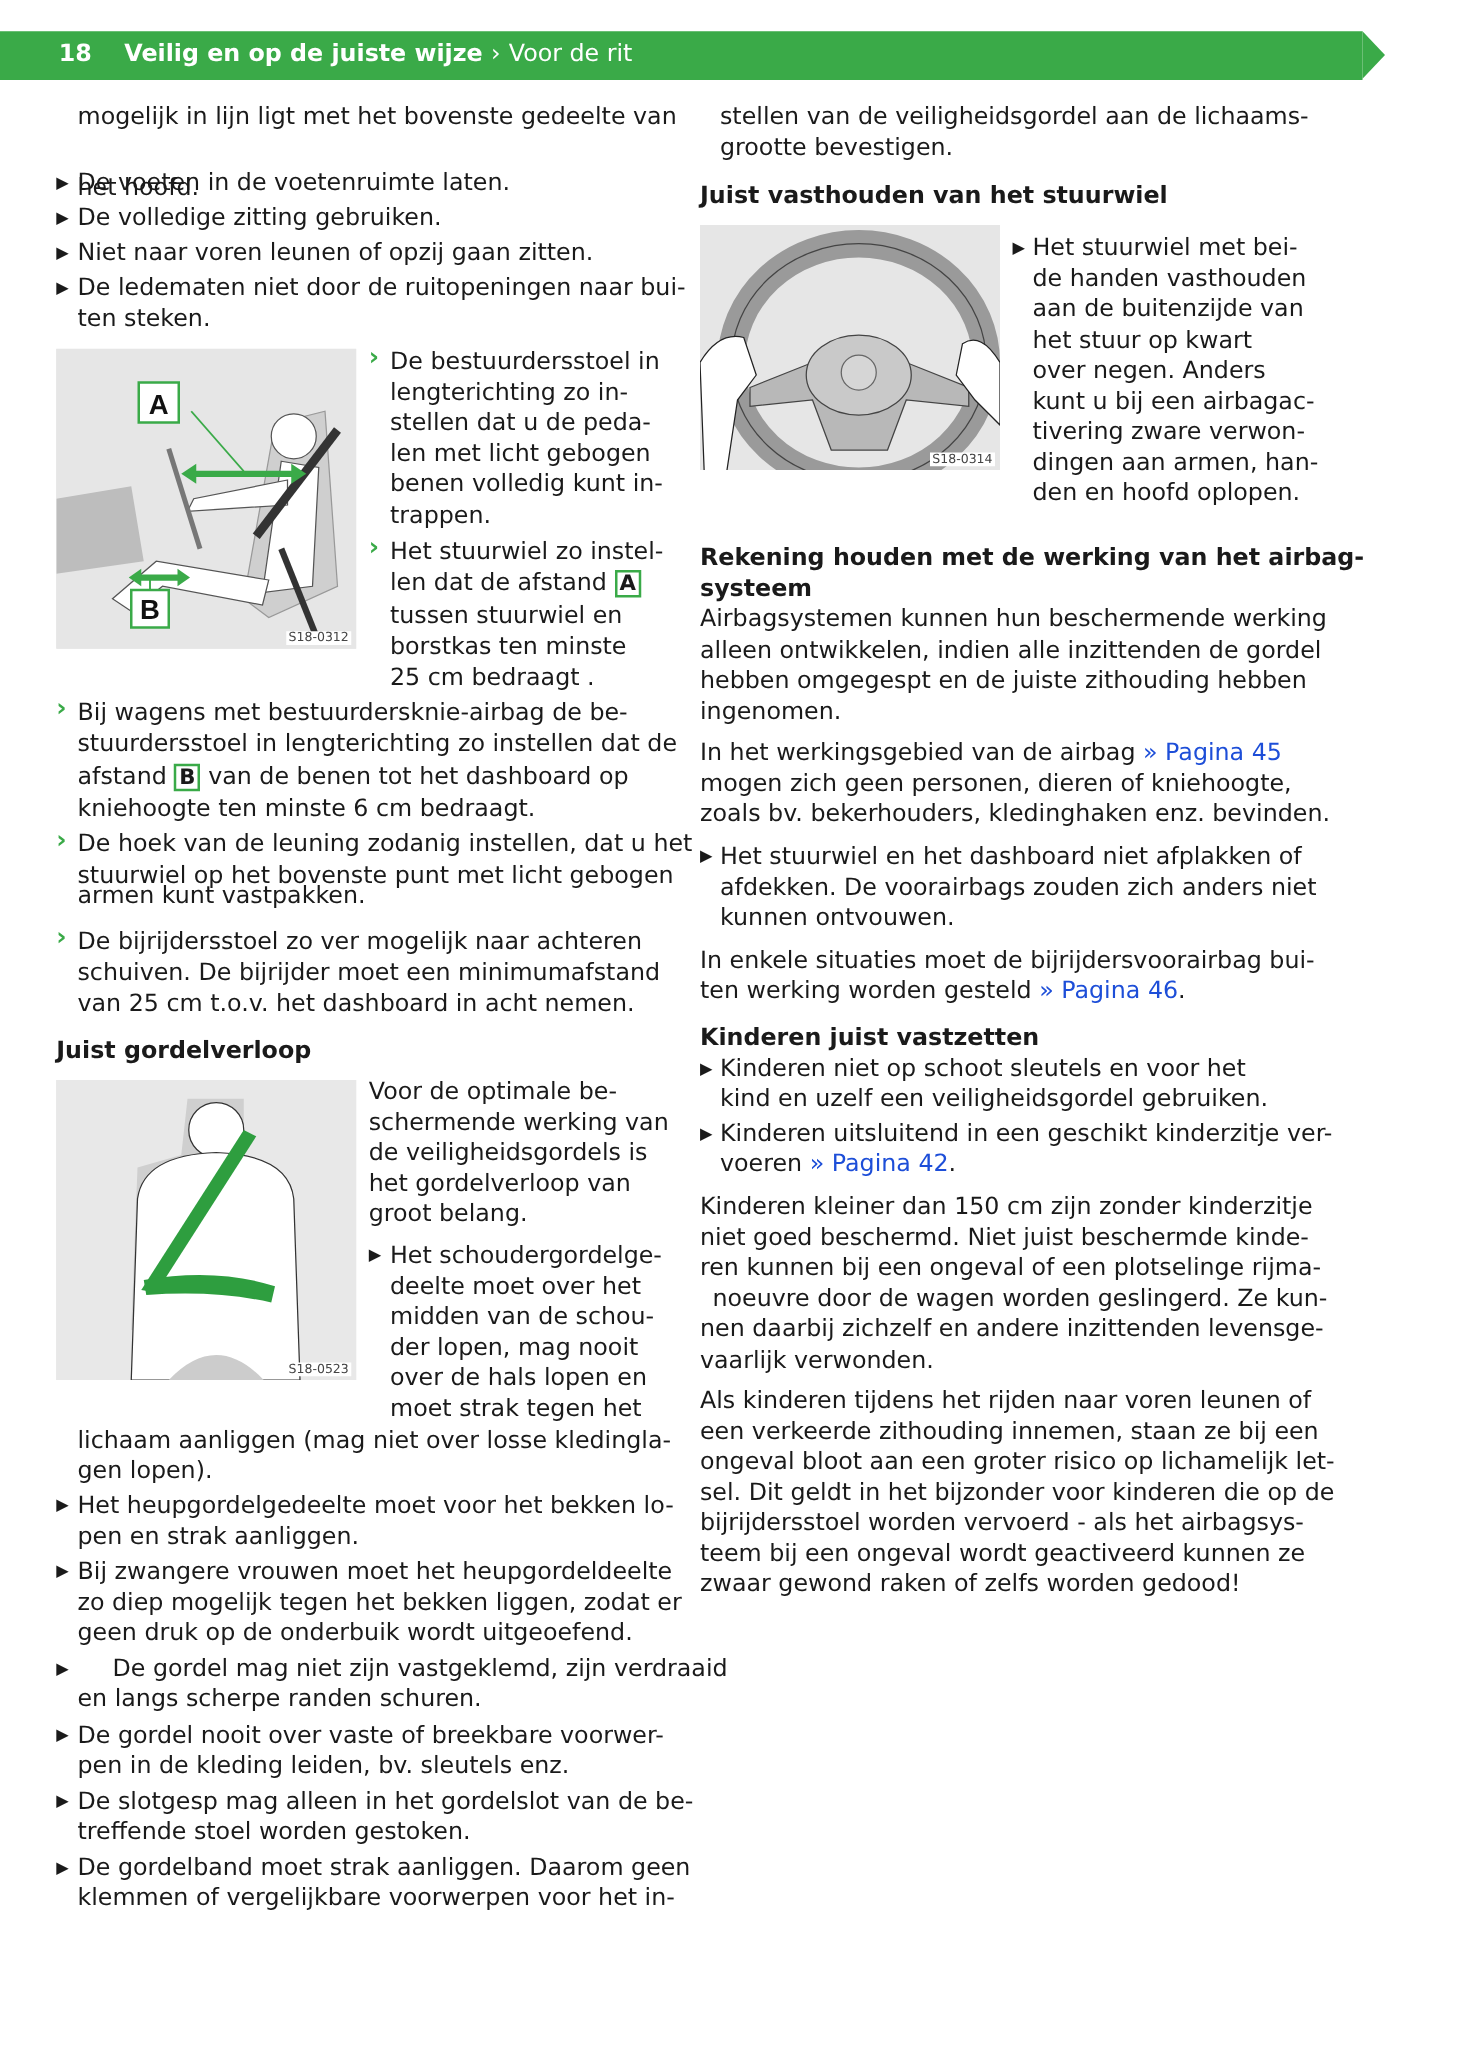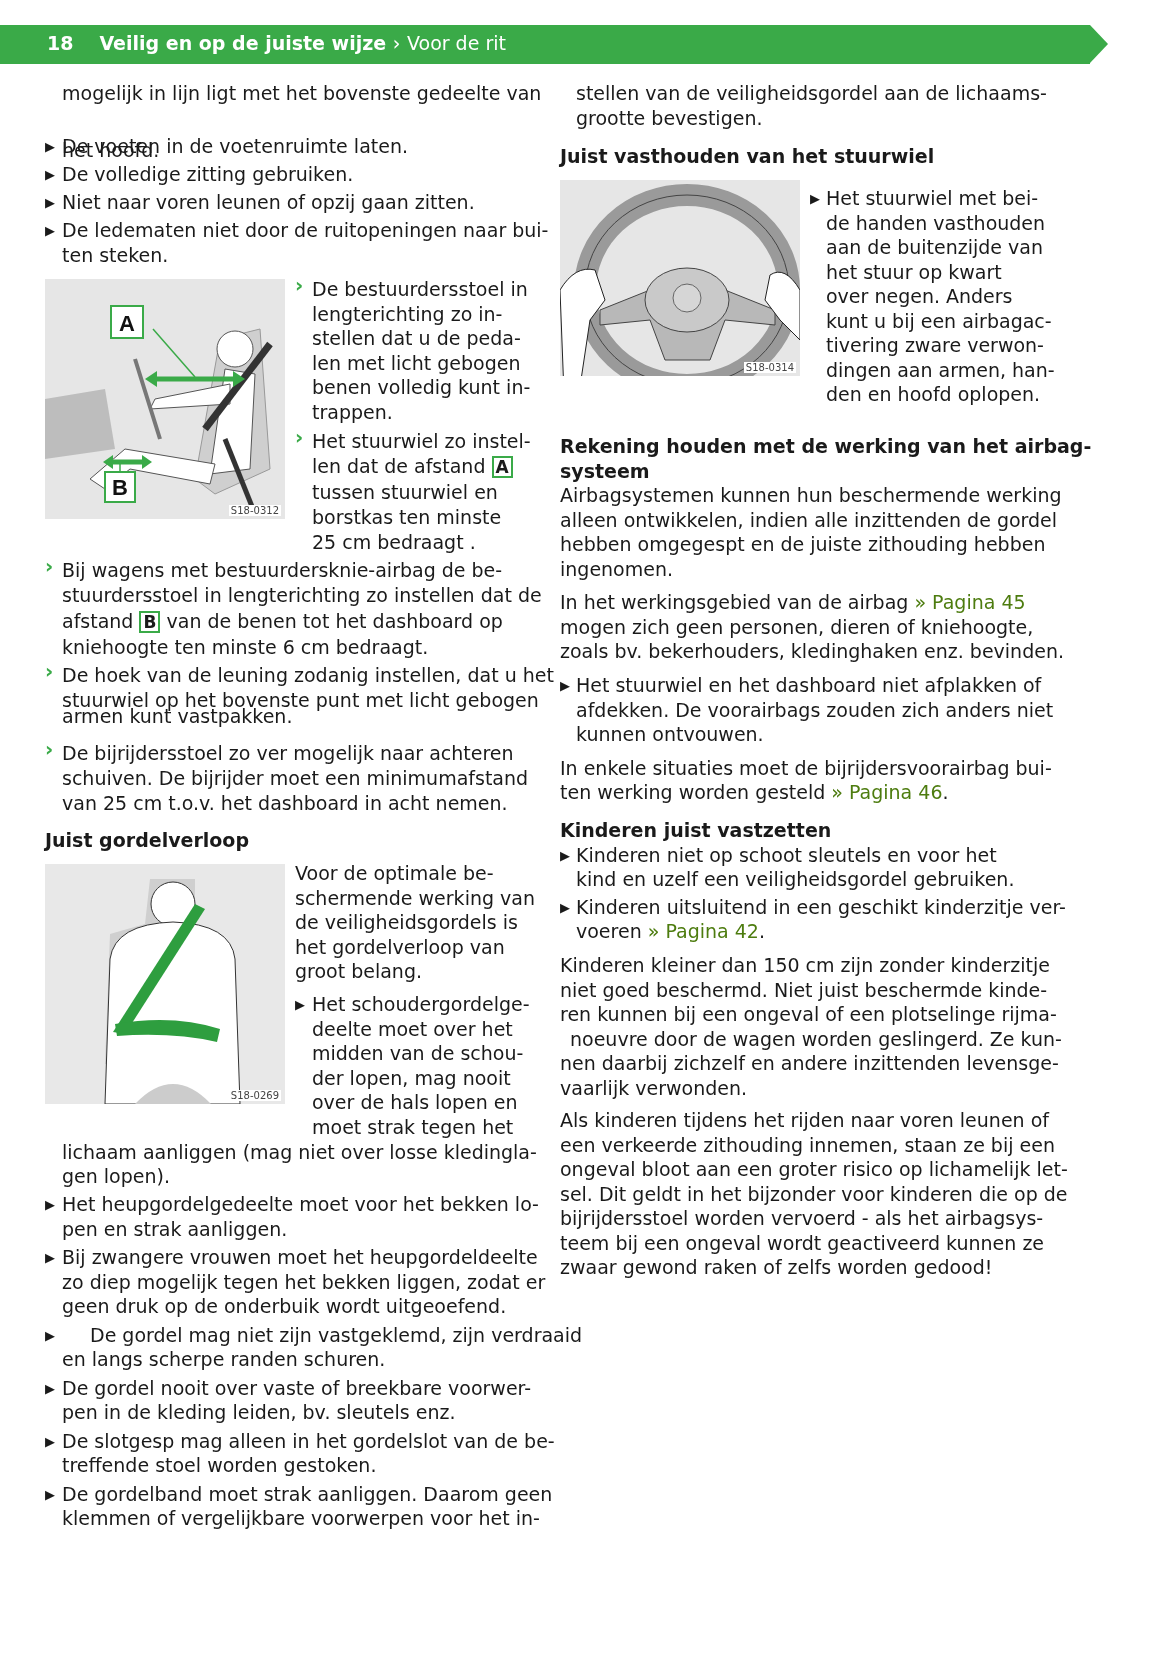--- a/index.html
+++ b/index.html
@@ -9,21 +9,21 @@
   .header-arrow { position:absolute; left:1090px; top:25px; width:0; height:0;
     border-top:19.5px solid transparent; border-bottom:19.5px solid transparent; border-left:18px solid #3aaa48; }
   .header-text { position:absolute; left:47px; top:32px; color:#fff; font-size:19px; font-weight:bold; white-space:nowrap; }
   .header-text .num { margin-right:26px; }
   .header-text .sub { font-weight:normal; }
   .line { line-height:26px; white-space:nowrap; }
   .p { position:absolute; }
   .bul { position:absolute; font-size:13px; }
   .chev { position:absolute; color:#3aaa48; font-weight:bold; font-size:20px; }
   .h { font-weight:bold; font-size:19px; }
-  .link { color:#4d7c0f; }
+  .link { color:#1d4ed8; }
   .box { display:inline-block; border:2px solid #3aaa48; font-weight:bold; padding:0 2px; line-height:18px; font-size:17px; }
   .fig { position:absolute; background:#e4e4e4; overflow:hidden; }
   .figcode { position:absolute; right:4px; bottom:3px; font-size:10px; color:#444; background:#fff; padding:0 2px; }
 </style>
 </head>
 <body>
 
 <div class="header"></div>
 <div class="header-arrow"></div>
 <div class="header-text">
@@ -65,21 +65,21 @@
 <div class="fig" style="left:45px;top:864px;width:240px;height:240px;">
   <svg width="240" height="240">
     <rect width="240" height="240" fill="#e8e8e8"></rect>
     <path d="M105 15 L150 15 L150 60 L175 70 L180 200 L60 200 L65 70 L100 60 Z" fill="#cfcfcf"></path>
     <circle cx="128" cy="40" r="22" fill="#fff" stroke="#333"></circle>
     <path d="M65 95 Q70 60 128 58 Q186 60 190 95 L195 240 L60 240 Z" fill="#fff" stroke="#333"></path>
     <path d="M90 240 Q128 200 166 240 Z" fill="#ccc"></path>
     <path d="M150 40 L160 45 L80 170 L68 168 Z" fill="#2e9e3f"></path>
     <path d="M70 160 Q128 150 175 165 L172 178 Q128 168 72 172 Z" fill="#2e9e3f"></path>
   </svg>
-  <span class="figcode">S18-0269</span>
+  <span class="figcode">S18-0523</span>
 </div>
 
 <div class="fig" style="left:560px;top:180px;width:240px;height:196px;">
   <svg width="240" height="240">
     <rect width="240" height="240" fill="#e6e6e6"></rect>
     <ellipse cx="127" cy="110" rx="102" ry="95" fill="none" stroke="#9a9a9a" stroke-width="22"></ellipse>
     <ellipse cx="127" cy="110" rx="102" ry="95" fill="none" stroke="#444" stroke-width="1"></ellipse>
     <path d="M40 130 L90 110 L165 110 L215 130 L215 145 L165 140 L150 180 L105 180 L90 140 L40 145 Z" fill="#b8b8b8" stroke="#444"></path>
     <ellipse cx="127" cy="120" rx="42" ry="32" fill="#c9c9c9" stroke="#444"></ellipse>
     <circle cx="127" cy="118" r="14" fill="#d6d6d6" stroke="#666"></circle>

